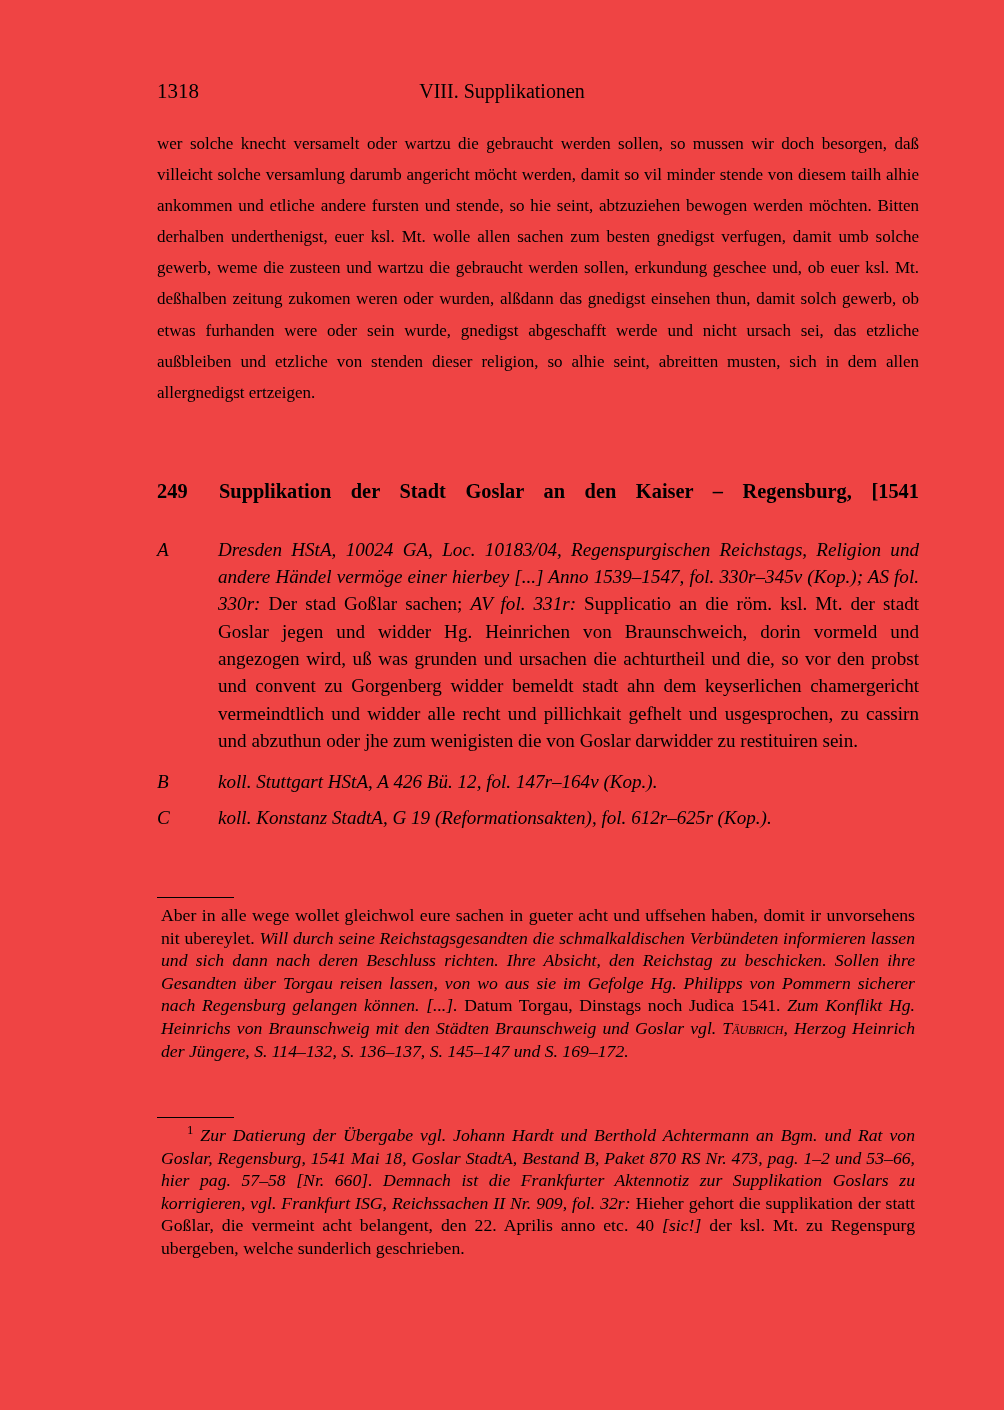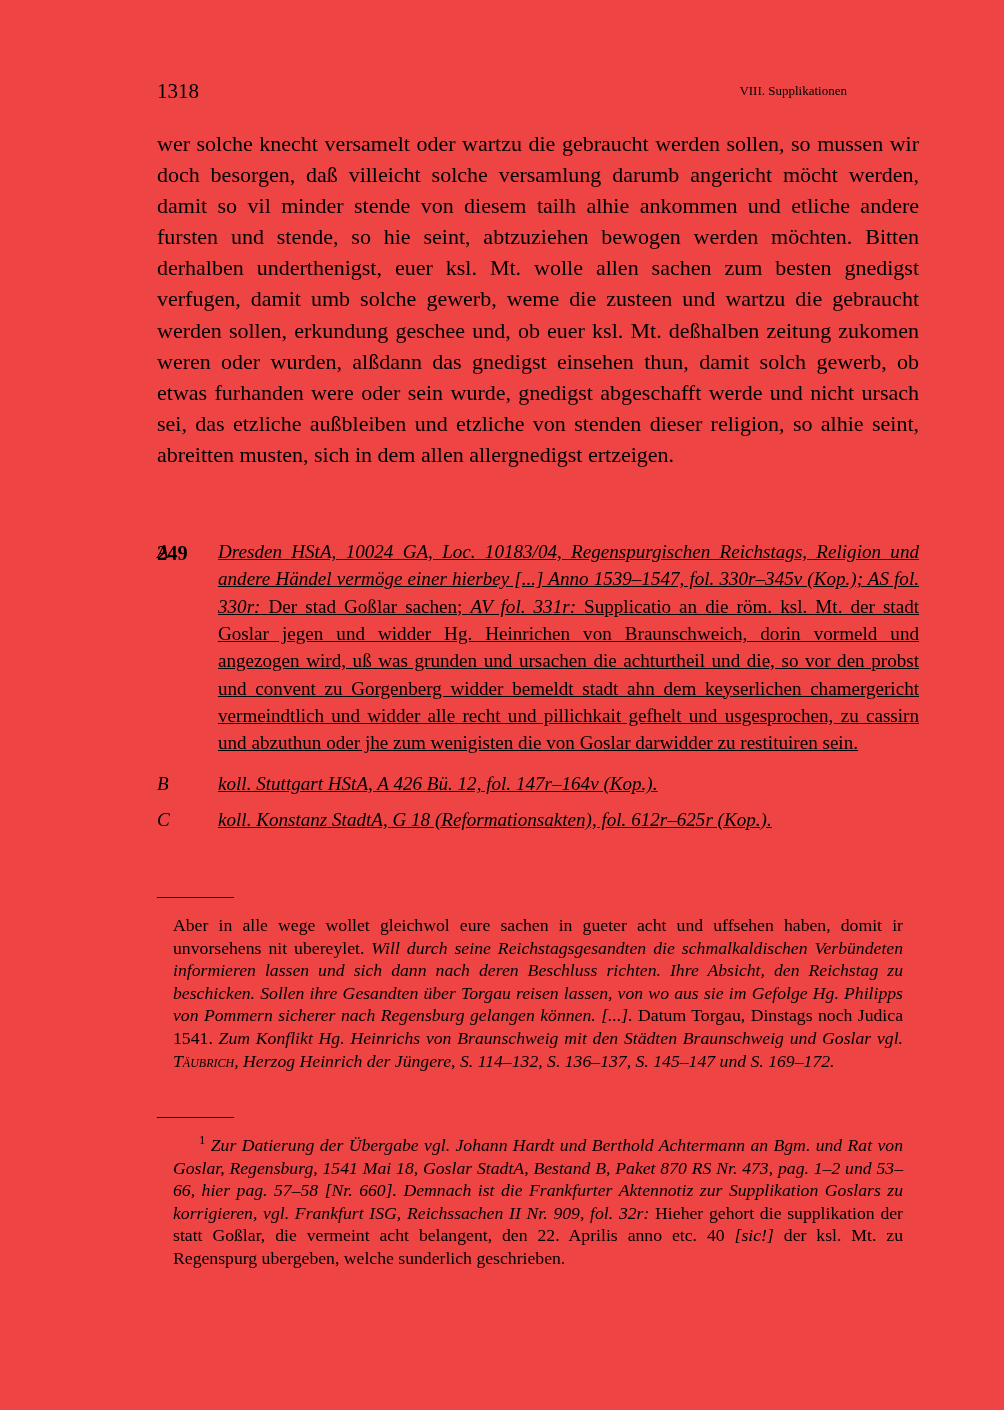--- a/index.html
+++ b/index.html
@@ -34,35 +34,35 @@
   .runhead .folio {
     position: absolute;
     left: 0;
     top: 0;
   }
   .runhead .title {
     position: absolute;
     left: 0;
     right: 0;
     top: 0;
-    text-align: right;
-    font-size: 13px;
+    text-align: center;
+    font-size: 20px;
   }
 
   
   .textblock {
     position: absolute;
     left: 157px;
     top: 128px;
     width: 762px;
   }
 
   p.body {
     margin: 0;
-    font-size: 22px;
+    font-size: 17px;
     line-height: 31.1px;
     text-align: justify;
     text-justify: inter-word;
     hyphens: none;
   }
 
   
   .heading {
     margin: 0;
     padding: 0;
@@ -109,39 +109,38 @@
     text-align: justify;
   }
   .app .siglum {
     position: absolute;
     left: 0;
     top: 0;
     font-style: italic;
   }
   .app .appbody {
     display: block;
-    text-decoration: underline;
   }
   i, .it { font-style: italic; }
   .rom { font-style: normal; }
 
   
   .footzone {
     position: absolute;
     left: 157px;
     width: 762px;
   }
   .fnrule {
     width: 77px;
     height: 0;
     border-top: 1.4px solid #000;
     margin: 0 0 6px 0;
   }
   p.fn {
-    margin: 16px;
+    margin: 4px;
     font-size: 17.7px;
     line-height: 22.6px;
     text-align: justify;
     hyphens: none;
   }
   p.fn.indent1 {
     text-indent: 26px;
   }
   .fnmark {
     font-size: 0.72em;
@@ -164,35 +163,36 @@
     <span class="title">VIII. Supplikationen</span>
   </div>
 
   <div class="textblock">
 
     <p class="body">wer solche knecht versamelt oder wartzu die gebraucht werden sollen, so mussen wir doch besorgen, daß villeicht solche versamlung darumb angericht möcht werden, damit so vil minder stende von diesem tailh alhie ankommen und etliche andere fursten und stende, so hie seint, abtzuziehen bewogen werden möchten. Bitten derhalben underthenigst, euer ksl. Mt. wolle allen sachen zum besten gnedigst verfugen, damit umb solche gewerb, weme die zusteen und wartzu die gebraucht werden sollen, erkundung geschee und, ob euer ksl. Mt. deßhalben zeitung zukomen weren oder wurden, alßdann das gnedigst einsehen thun, damit solch gewerb, ob etwas furhanden were oder sein wurde, gnedigst abgeschafft werde und nicht ursach sei, das etzliche außbleiben und etzliche von stenden dieser religion, so alhie seint, abreitten musten, sich in dem allen allergnedigst ertzeigen.</p>
 
     <div class="heading" style="margin-top:68px;">
       <span class="num">249</span>
       <span class="htext">
+        <span class="ln1">Supplikation der Stadt Goslar an den Kaiser – Regensburg, [1541</span>
       </span>
     </div>
 
     <div style="margin-top:30px;">
       <div class="app">
         <span class="siglum">A</span>
         <span class="appbody"><span class="it">Dresden HStA, 10024 GA, Loc. 10183/04, Regenspurgischen Reichstags, Religion und andere Händel vermöge einer hierbey [...] Anno 1539–1547, fol. 330r–345v (Kop.); AS fol. 330r:</span><span class="rom"> Der stad Goßlar sachen; </span><span class="it">AV fol. 331r:</span><span class="rom"> Supplicatio an die röm. ksl. Mt. der stadt Goslar jegen und widder Hg. Heinrichen von Braunschweich, dorin vormeld und angezogen wird, uß was grunden und ursachen die achturtheil und die, so vor den probst und convent zu Gorgenberg widder bemeldt stadt ahn dem keyserlichen chamergericht vermeindtlich und widder alle recht und pillichkait gefhelt und usgesprochen, zu cassirn und abzuthun oder jhe zum wenigisten die von Goslar darwidder zu restituiren sein.</span></span>
       </div>
       <div class="app" style="margin-top:14px;">
         <span class="siglum">B</span>
         <span class="appbody"><span class="it">koll. Stuttgart HStA, A 426 Bü. 12, fol. 147r–164v (Kop.).</span></span>
       </div>
       <div class="app" style="margin-top:8px;">
         <span class="siglum">C</span>
-        <span class="appbody"><span class="it">koll. Konstanz StadtA, G 18 (Reformationsakten), fol. 612r–625r (Kop.).</span></span>
+        <span class="appbody"><span class="it">koll. Konstanz StadtA, G 19 (Reformationsakten), fol. 612r–625r (Kop.).</span></span>
       </div>
     </div>
 
   </div>
 
   <div class="footzone" style="top:897px;">
     <div class="fnrule"></div>
     <p class="fn"><span class="rom">Aber in alle wege wollet gleichwol eure sachen in gueter acht und uffsehen haben, domit ir unvorsehens nit ubereylet. </span><span class="it">Will durch seine Reichstagsgesandten die schmalkaldischen Verbündeten informieren lassen und sich dann nach deren Beschluss richten. Ihre Absicht, den Reichstag zu beschicken. Sollen ihre Gesandten über Torgau reisen lassen, von wo aus sie im Gefolge Hg. Philipps von Pommern sicherer nach Regensburg gelangen können. [...]. </span><span class="rom">Datum Torgau, Dinstags noch Judica 1541. </span><span class="it">Zum Konflikt Hg. Heinrichs von Braunschweig mit den Städten Braunschweig und Goslar vgl. </span><span class="smallcaps">Täubrich</span><span class="it">, Herzog Heinrich der Jüngere, S. 114–132, S. 136–137, S. 145–147 und S. 169–172.</span></p>
   </div>
 

